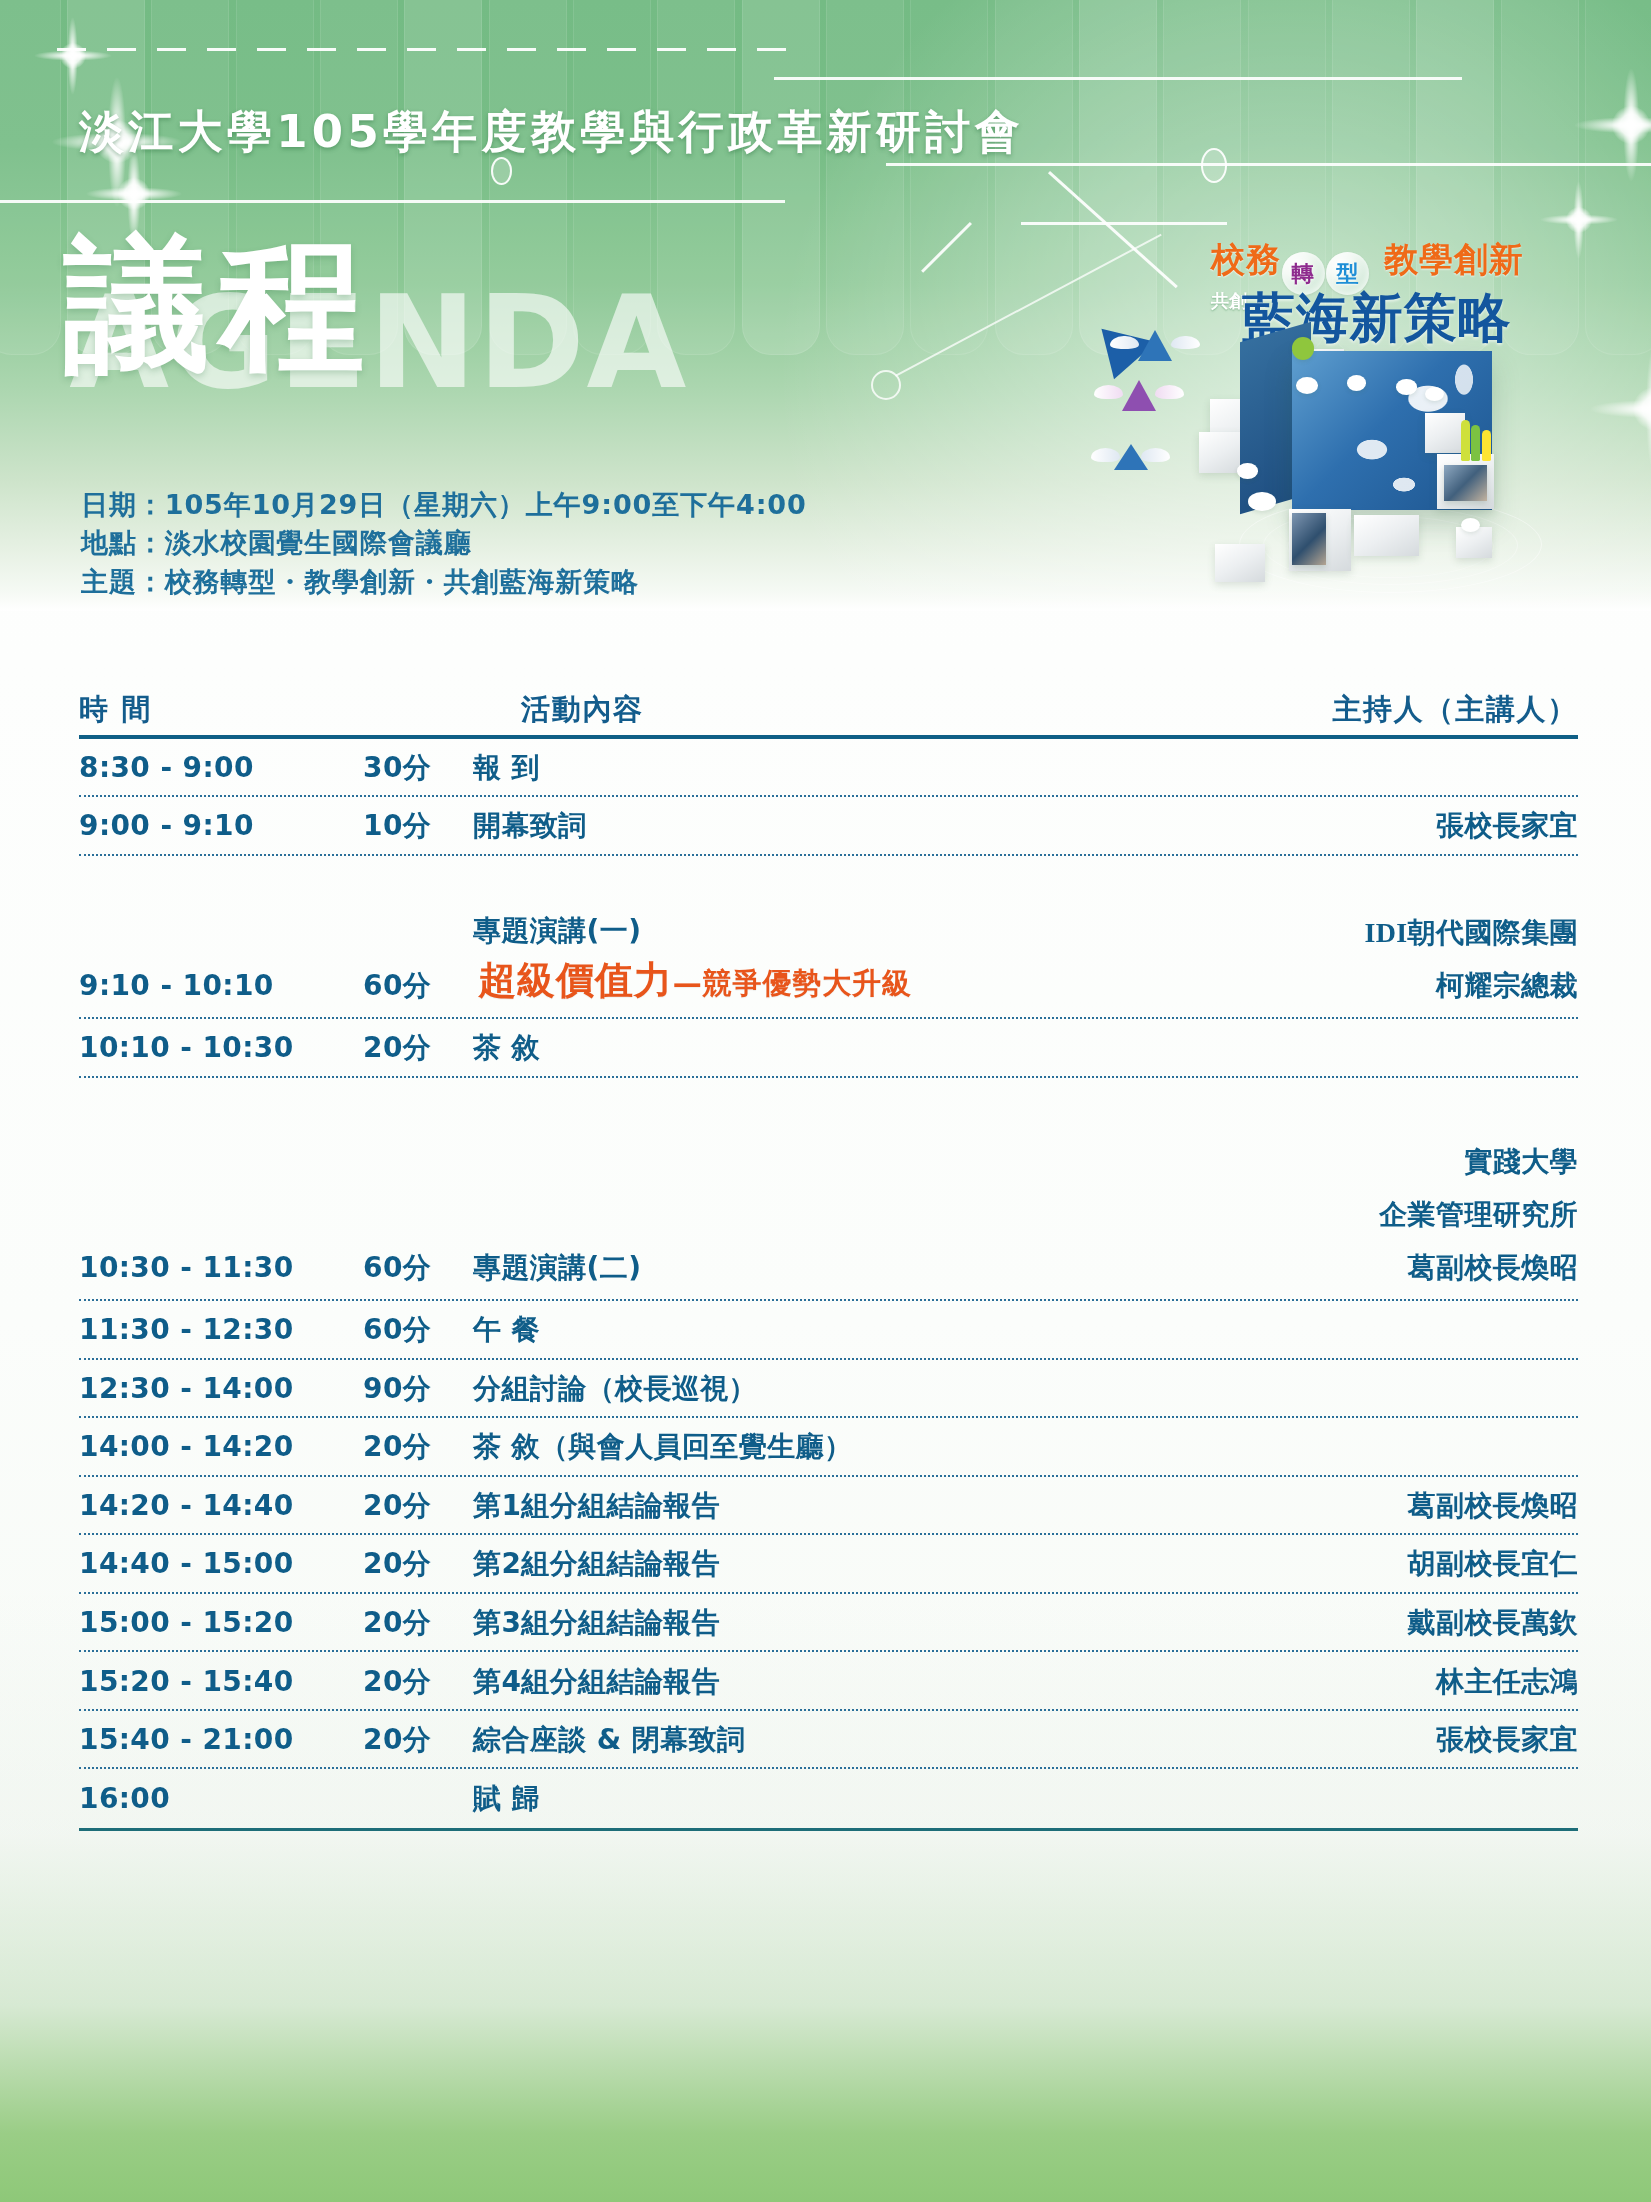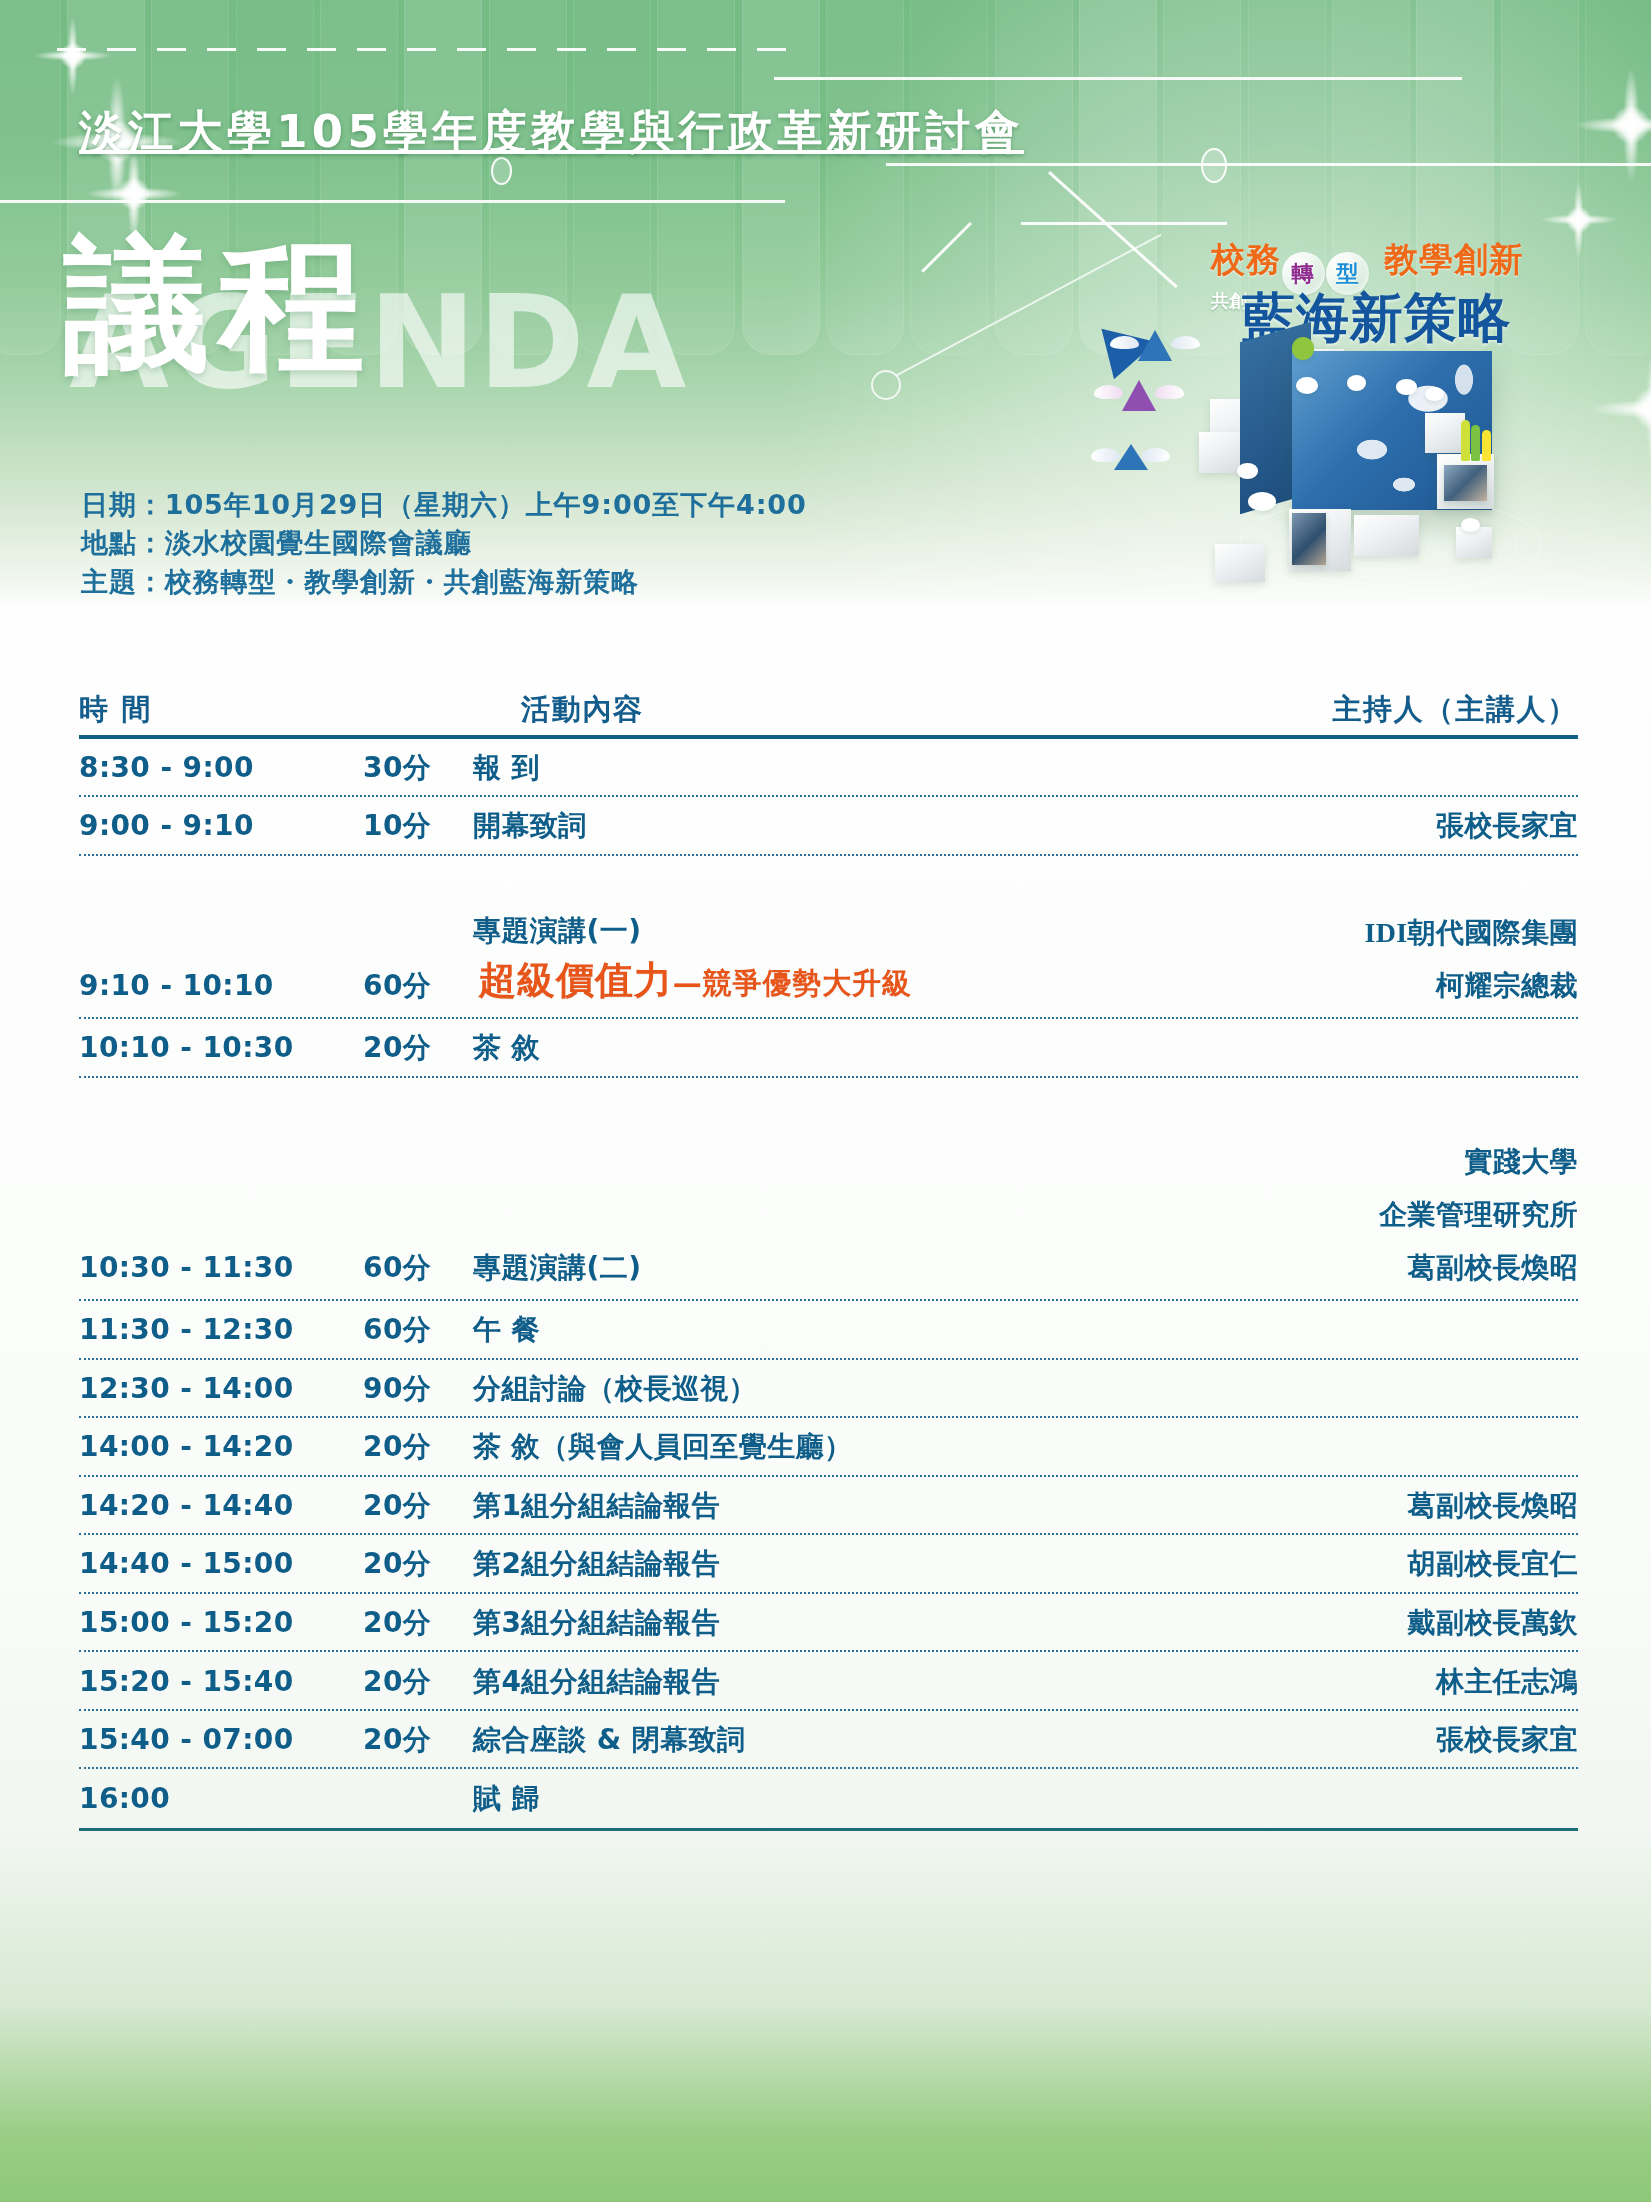--- a/index.html
+++ b/index.html
@@ -71,21 +71,20 @@
   .sparkle .c{
     width:34%;height:34%;border-radius:50%;
     background:radial-gradient(circle,#fff 0%,rgba(255,255,255,0.85) 40%,rgba(255,255,255,0) 72%);
   }
 
   .main-title{
     position:absolute;left:79px;top:102px;
     font-size:45px;font-weight:bold;color:#ffffff;letter-spacing:4.3px;
     text-shadow:0 1.7px 4.3px rgba(40,110,60,0.45);
     white-space:nowrap;
-    text-decoration:underline;
   }
 
   .agenda-wrap{position:absolute;left:64px;top:232px;}
   .agenda-en{
     position:absolute;left:5.2px;top:46px;
     font-size:129px;font-weight:bold;color:rgba(255,255,255,0.62);
     letter-spacing:1.7px;line-height:1;
   }
   .agenda-zh{
     position:relative;
@@ -465,21 +464,21 @@
     <div class="row">
       <div class="cell c-time">15:20 - 15:40</div>
       <div class="cell c-dur">20分</div>
       <div class="cell c-act">第4組分組結論報告</div>
       <div class="cell c-host">
         <span class="hl">林主任志鴻</span>
       </div>
     </div>
 
     <div class="row">
-      <div class="cell c-time">15:40 - 07:00</div>
+      <div class="cell c-time">15:40 - 21:00</div>
       <div class="cell c-dur">20分</div>
       <div class="cell c-act">綜合座談 &amp; 閉幕致詞</div>
       <div class="cell c-host">
         <span class="hl">張校長家宜</span>
       </div>
     </div>
 
     <div class="row noline">
       <div class="cell c-time">16:00</div>
       <div class="cell c-dur"></div>

